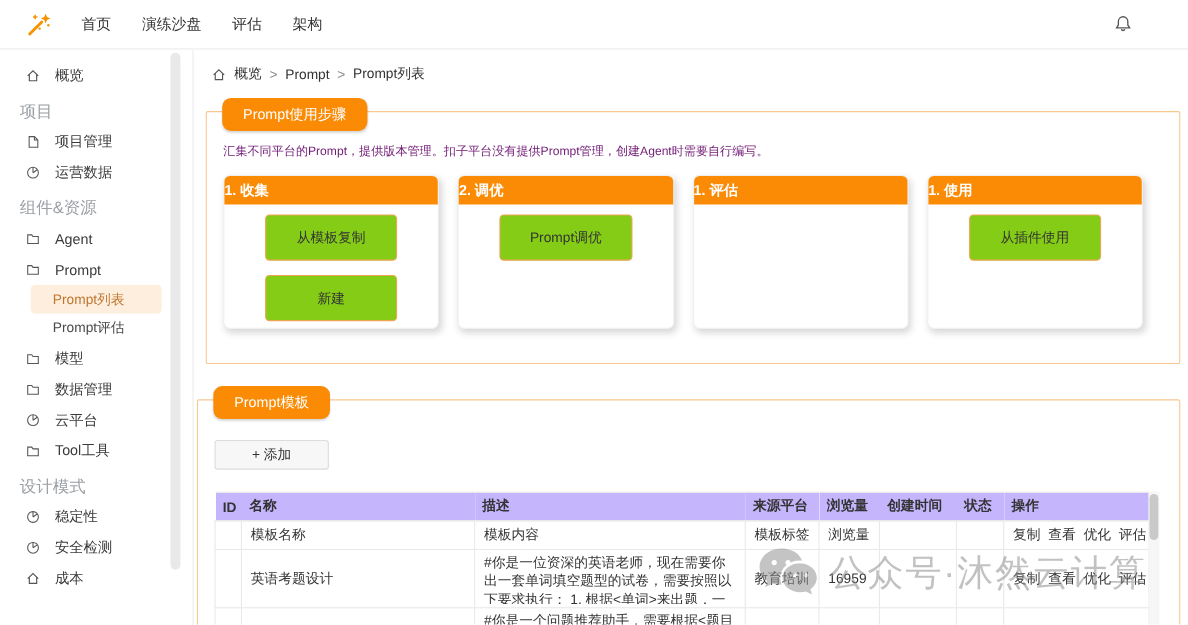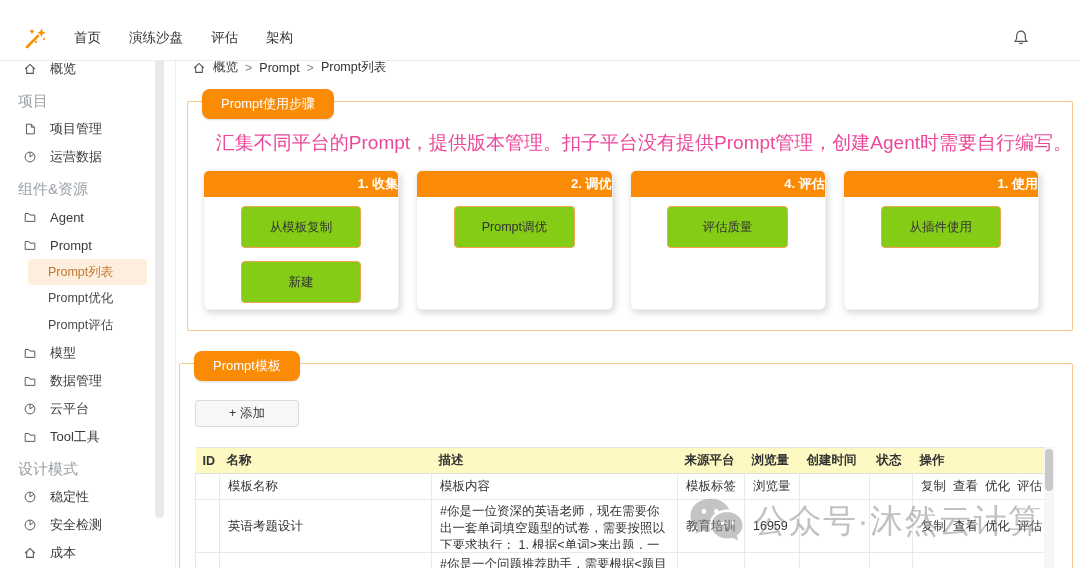--- a/index.html
+++ b/index.html
@@ -2,21 +2,21 @@
 <html><head>
 <meta charset="utf-8">
 <style>
   html,body{margin:0;padding:0;}
   body{
     width:1080px;height:568px;overflow:hidden;position:relative;
     background:#fff;font-family:"Liberation Sans","DejaVu Sans",sans-serif;
     color:#333;
   }
   
-  .topbar{position:absolute;top:16px;left:0;right:0;height:44px;background:#fff;
+  .topbar{position:absolute;top:0;left:0;right:0;height:44px;background:#fff;
     border-bottom:1px solid #ececec;display:flex;align-items:center;z-index:20;}
   .logo{margin-left:20px;width:30px;height:30px;display:flex;align-items:center;justify-content:center;cursor:pointer;}
   .nav{display:flex;gap:24px;margin-left:22px;font-size:13.5px;color:#333;}
   .nav-item{cursor:pointer;padding:4px 2px;}
   .topbar-right{margin-left:auto;margin-right:50px;display:flex;align-items:center;}
   .bell{width:18px;height:18px;cursor:pointer;color:#555;}
   
   .sidebar{position:absolute;top:45px;left:0;bottom:0;width:176px;background:#fff;
     border-right:1px solid #ececec;box-sizing:border-box;padding-top:10px;z-index:10;}
   .side-item{display:flex;align-items:center;height:28px;padding-left:23px;gap:13px;
@@ -33,37 +33,37 @@
   .breadcrumb{display:flex;align-items:center;gap:7px;margin:14px 0 0 15px;font-size:12.5px;color:#333;}
   .breadcrumb .ic{width:14px;height:14px;color:#555;}
   .crumb{cursor:pointer;}
   .crumb-sep{color:#888;}
   
   .panel{position:relative;border:1px solid #f6c88e;border-radius:2px;margin-left:2px;margin-right:7px;}
   .panel1{margin-top:25px;height:228px;margin-left:10px;}
   .panel2{margin-top:32px;height:420px;}
   .panel-title{position:absolute;top:-13px;left:14px;background:#fb8b05;color:#fff;
     font-size:13px;padding:6px 19px;border-radius:8px;box-shadow:0 1px 2px rgba(0,0,0,.15);}
-  .panel-desc{margin:28px 0 0 15px;font-size:19px;color:#ec4899;text-align:right;}
+  .panel-desc{margin:28px 0 0 15px;font-size:11px;color:#701a75;}
   
   .cards{display:flex;gap:17px;margin:14px 33px 0 15px;}
   .card{flex:1;height:138px;background:#fff;border:1px solid #f0f0f0;border-radius:6px;
     box-shadow:2px 3px 7px rgba(0,0,0,.16);}
-  .card-header{height:26px;line-height:26px;background:#fb8b05;color:#fff;text-align:right;
+  .card-header{height:26px;line-height:26px;background:#fb8b05;color:#fff;text-align:left;
     font-weight:bold;font-size:13px;border-radius:5px 5px 0 0;}
   .card-btn{display:block;width:62%;margin:9px auto 0;height:42px;background:#84cc16;
     border:1px solid #efa455;border-radius:4px;font-size:12.5px;color:#333;cursor:pointer;
     font-family:inherit;}
   .card-btn + .card-btn{margin-top:13px;}
   
   .add-btn{margin:36px 0 0 15px;width:104px;height:27px;background:#f7f7f7;border:1px solid #dcdcdc;
     border-radius:3px;font-size:12.5px;color:#333;cursor:pointer;font-family:inherit;}
   .table-wrap{position:relative;margin:20px 0 0 15px;width:859px;}
   table{border-collapse:collapse;table-layout:fixed;width:849px;font-size:12.5px;color:#333;}
-  thead th{background:#fef9c3;font-weight:bold;text-align:left;padding:4px 7px;
+  thead th{background:#c4b5fd;font-weight:bold;text-align:left;padding:4px 7px;
     border-top:1px solid #e3e3e3;border-bottom:1px solid #dedede;height:14px;
     overflow:hidden;white-space:nowrap;}
   tbody td{border:1px solid #e9e9e9;padding:3px 8px;vertical-align:middle;overflow:hidden;}
   tr.r-short td{height:19px;}
   tr.r-tall td{height:44px;}
   .desc-text{line-height:17px;max-height:46px;overflow:hidden;}
   .actions{white-space:nowrap;}
   .action-link{cursor:pointer;margin-right:7px;color:#333;text-align:right;}
   .tbl-scroll{position:absolute;top:0;right:0;width:10px;height:150px;background:#f6f6f6;}
   .tbl-thumb{position:absolute;top:2px;right:1px;width:8px;height:42px;background:#c9c9c9;
@@ -161,21 +161,20 @@
       </svg>
     <span>Agent</span>
   </div>
   <div class="side-item">
     <svg class="ic" viewBox="0 0 16 16">
         <use href="#ic-folder"></use>
       </svg>
     <span>Prompt</span>
   </div>
   <div class="side-sub selected">Prompt列表</div>
-  <div class="side-sub">Prompt优化</div>
   <div class="side-sub">Prompt评估</div>
   <div class="side-item">
     <svg class="ic" viewBox="0 0 16 16">
         <use href="#ic-folder"></use>
       </svg>
     <span>模型</span>
   </div>
   <div class="side-item">
     <svg class="ic" viewBox="0 0 16 16">
         <use href="#ic-folder"></use>
@@ -236,22 +235,21 @@
       <div class="card">
         <div class="card-header">1. 收集</div>
         <button class="card-btn">从模板复制</button>
         <button class="card-btn">新建</button>
       </div>
       <div class="card">
         <div class="card-header">2. 调优</div>
         <button class="card-btn">Prompt调优</button>
       </div>
       <div class="card">
-        <div class="card-header">4. 评估</div>
-        <button class="card-btn">评估质量</button>
+        <div class="card-header">1. 评估</div>
       </div>
       <div class="card">
         <div class="card-header">1. 使用</div>
         <button class="card-btn">从插件使用</button>
       </div>
     </div>
   </div>
 
   <div class="panel panel2">
     <div class="panel-title">Prompt模板</div>

